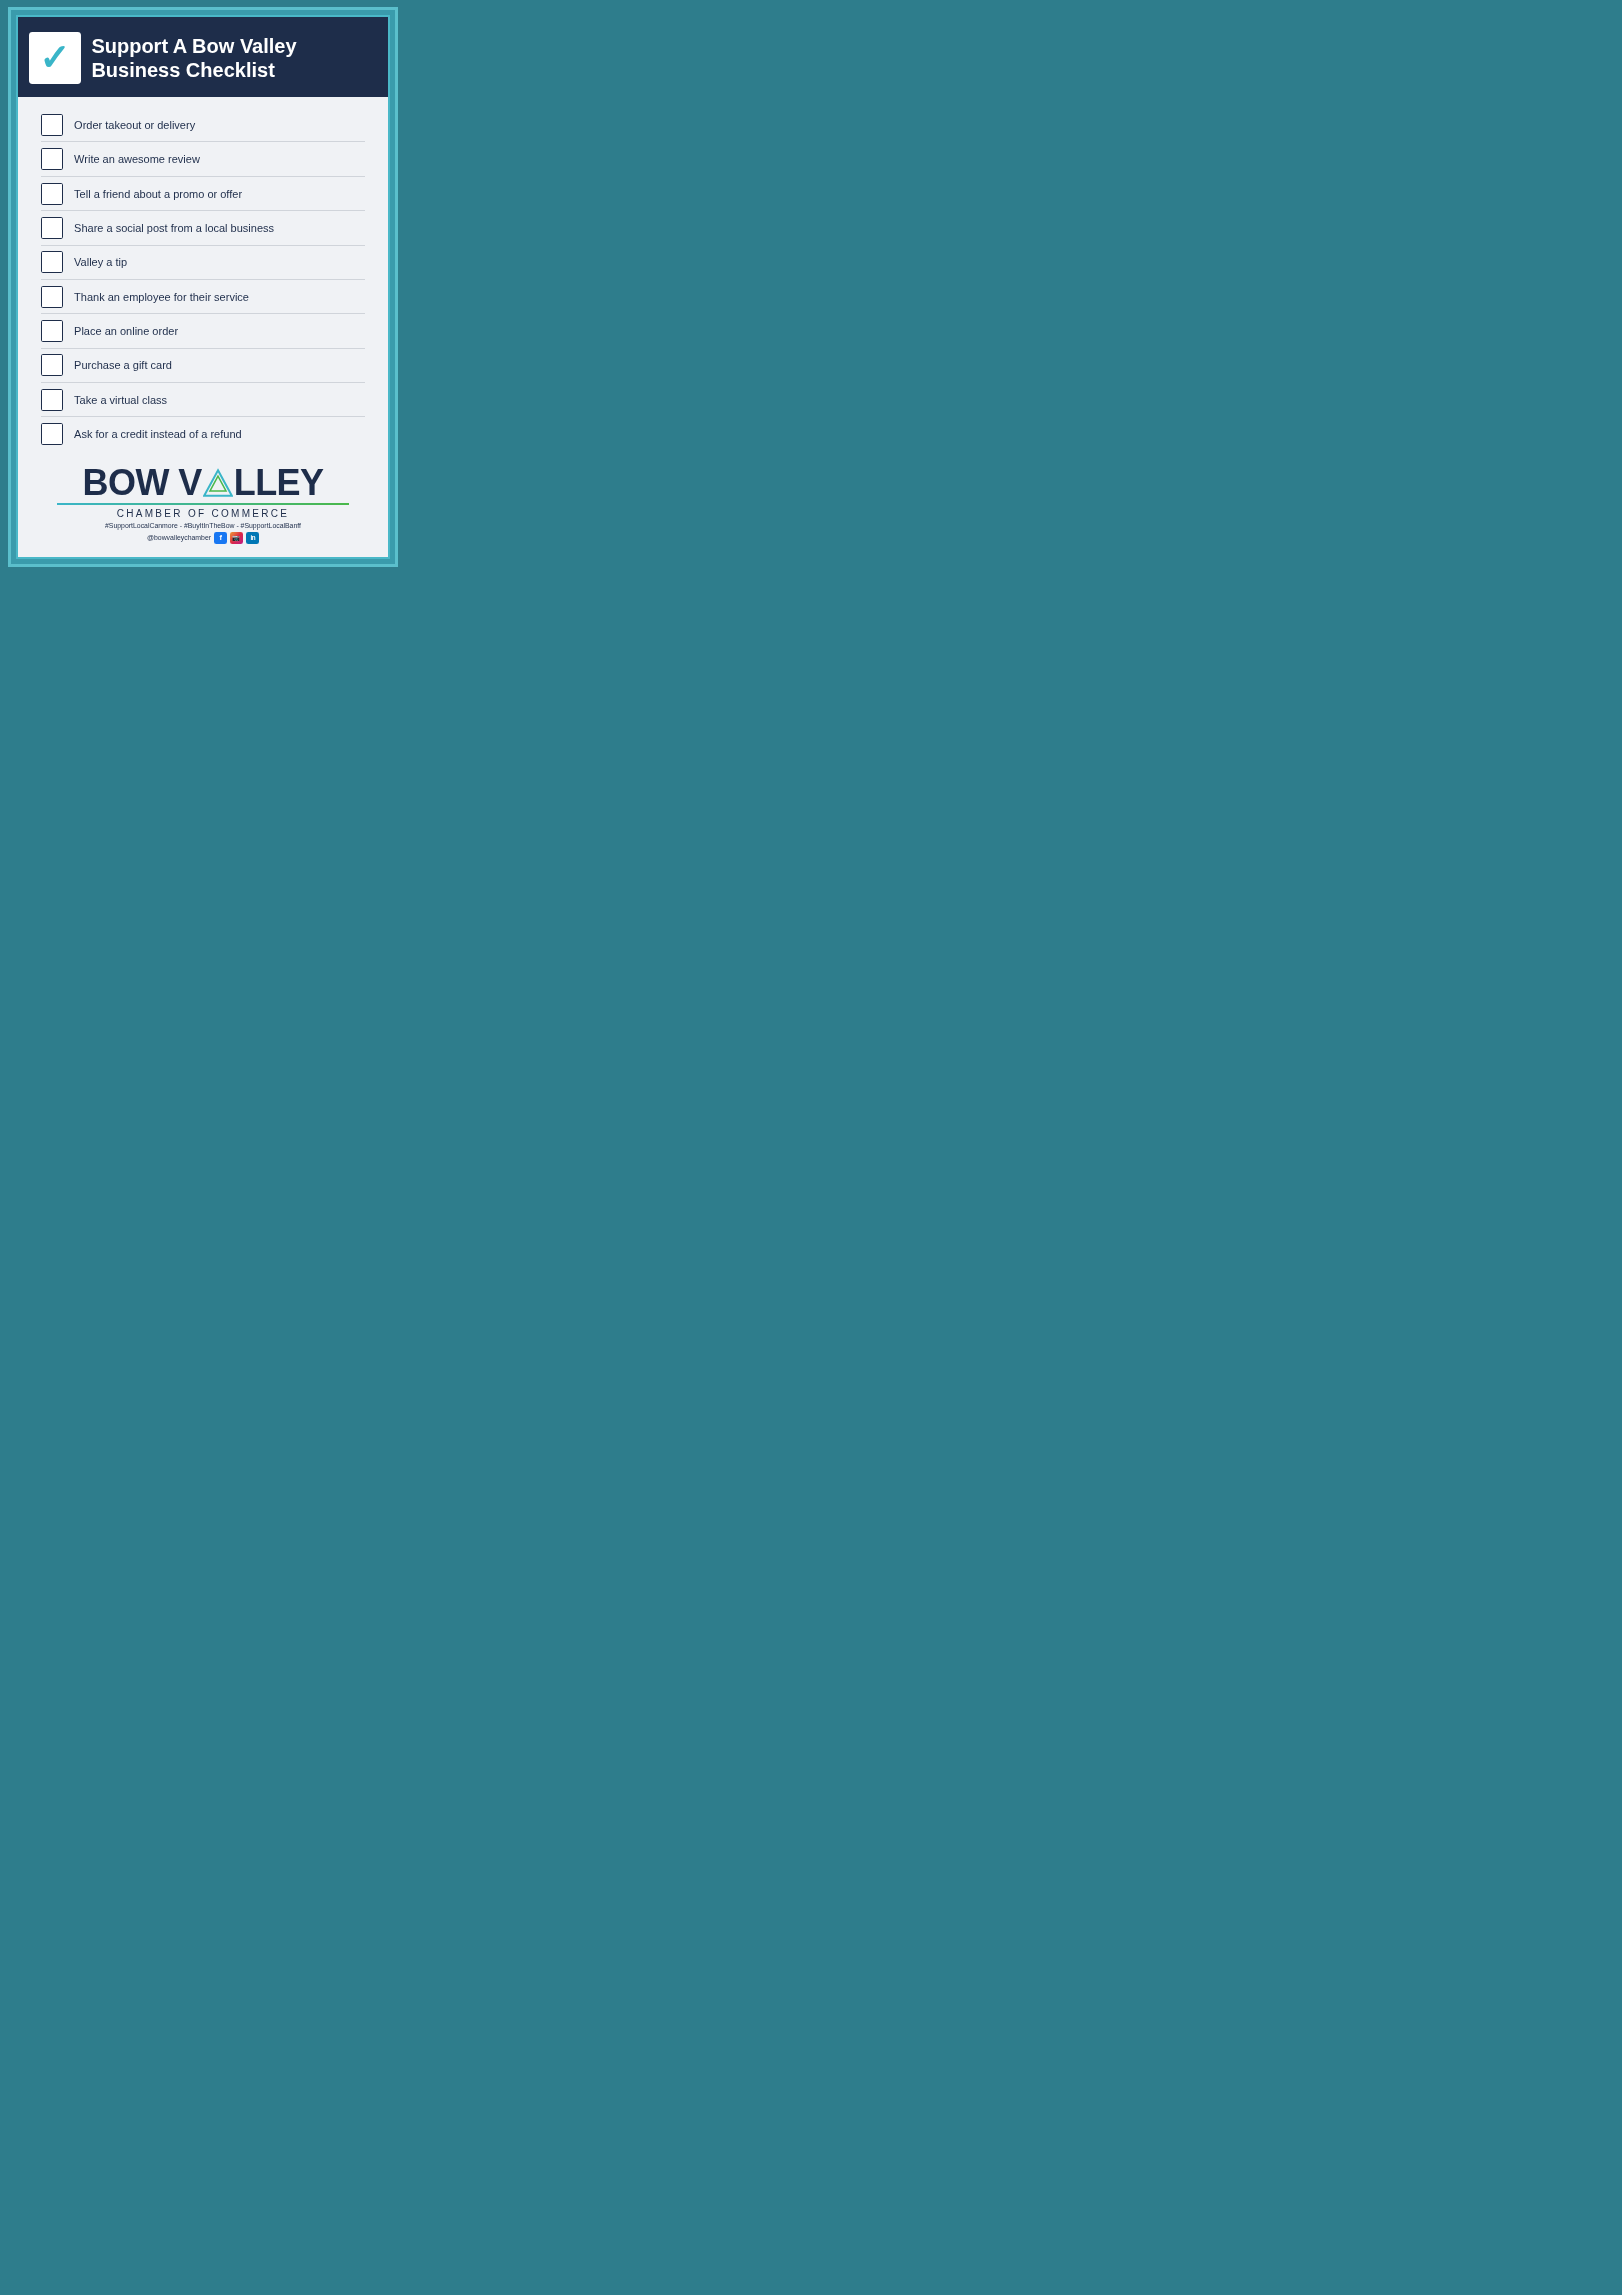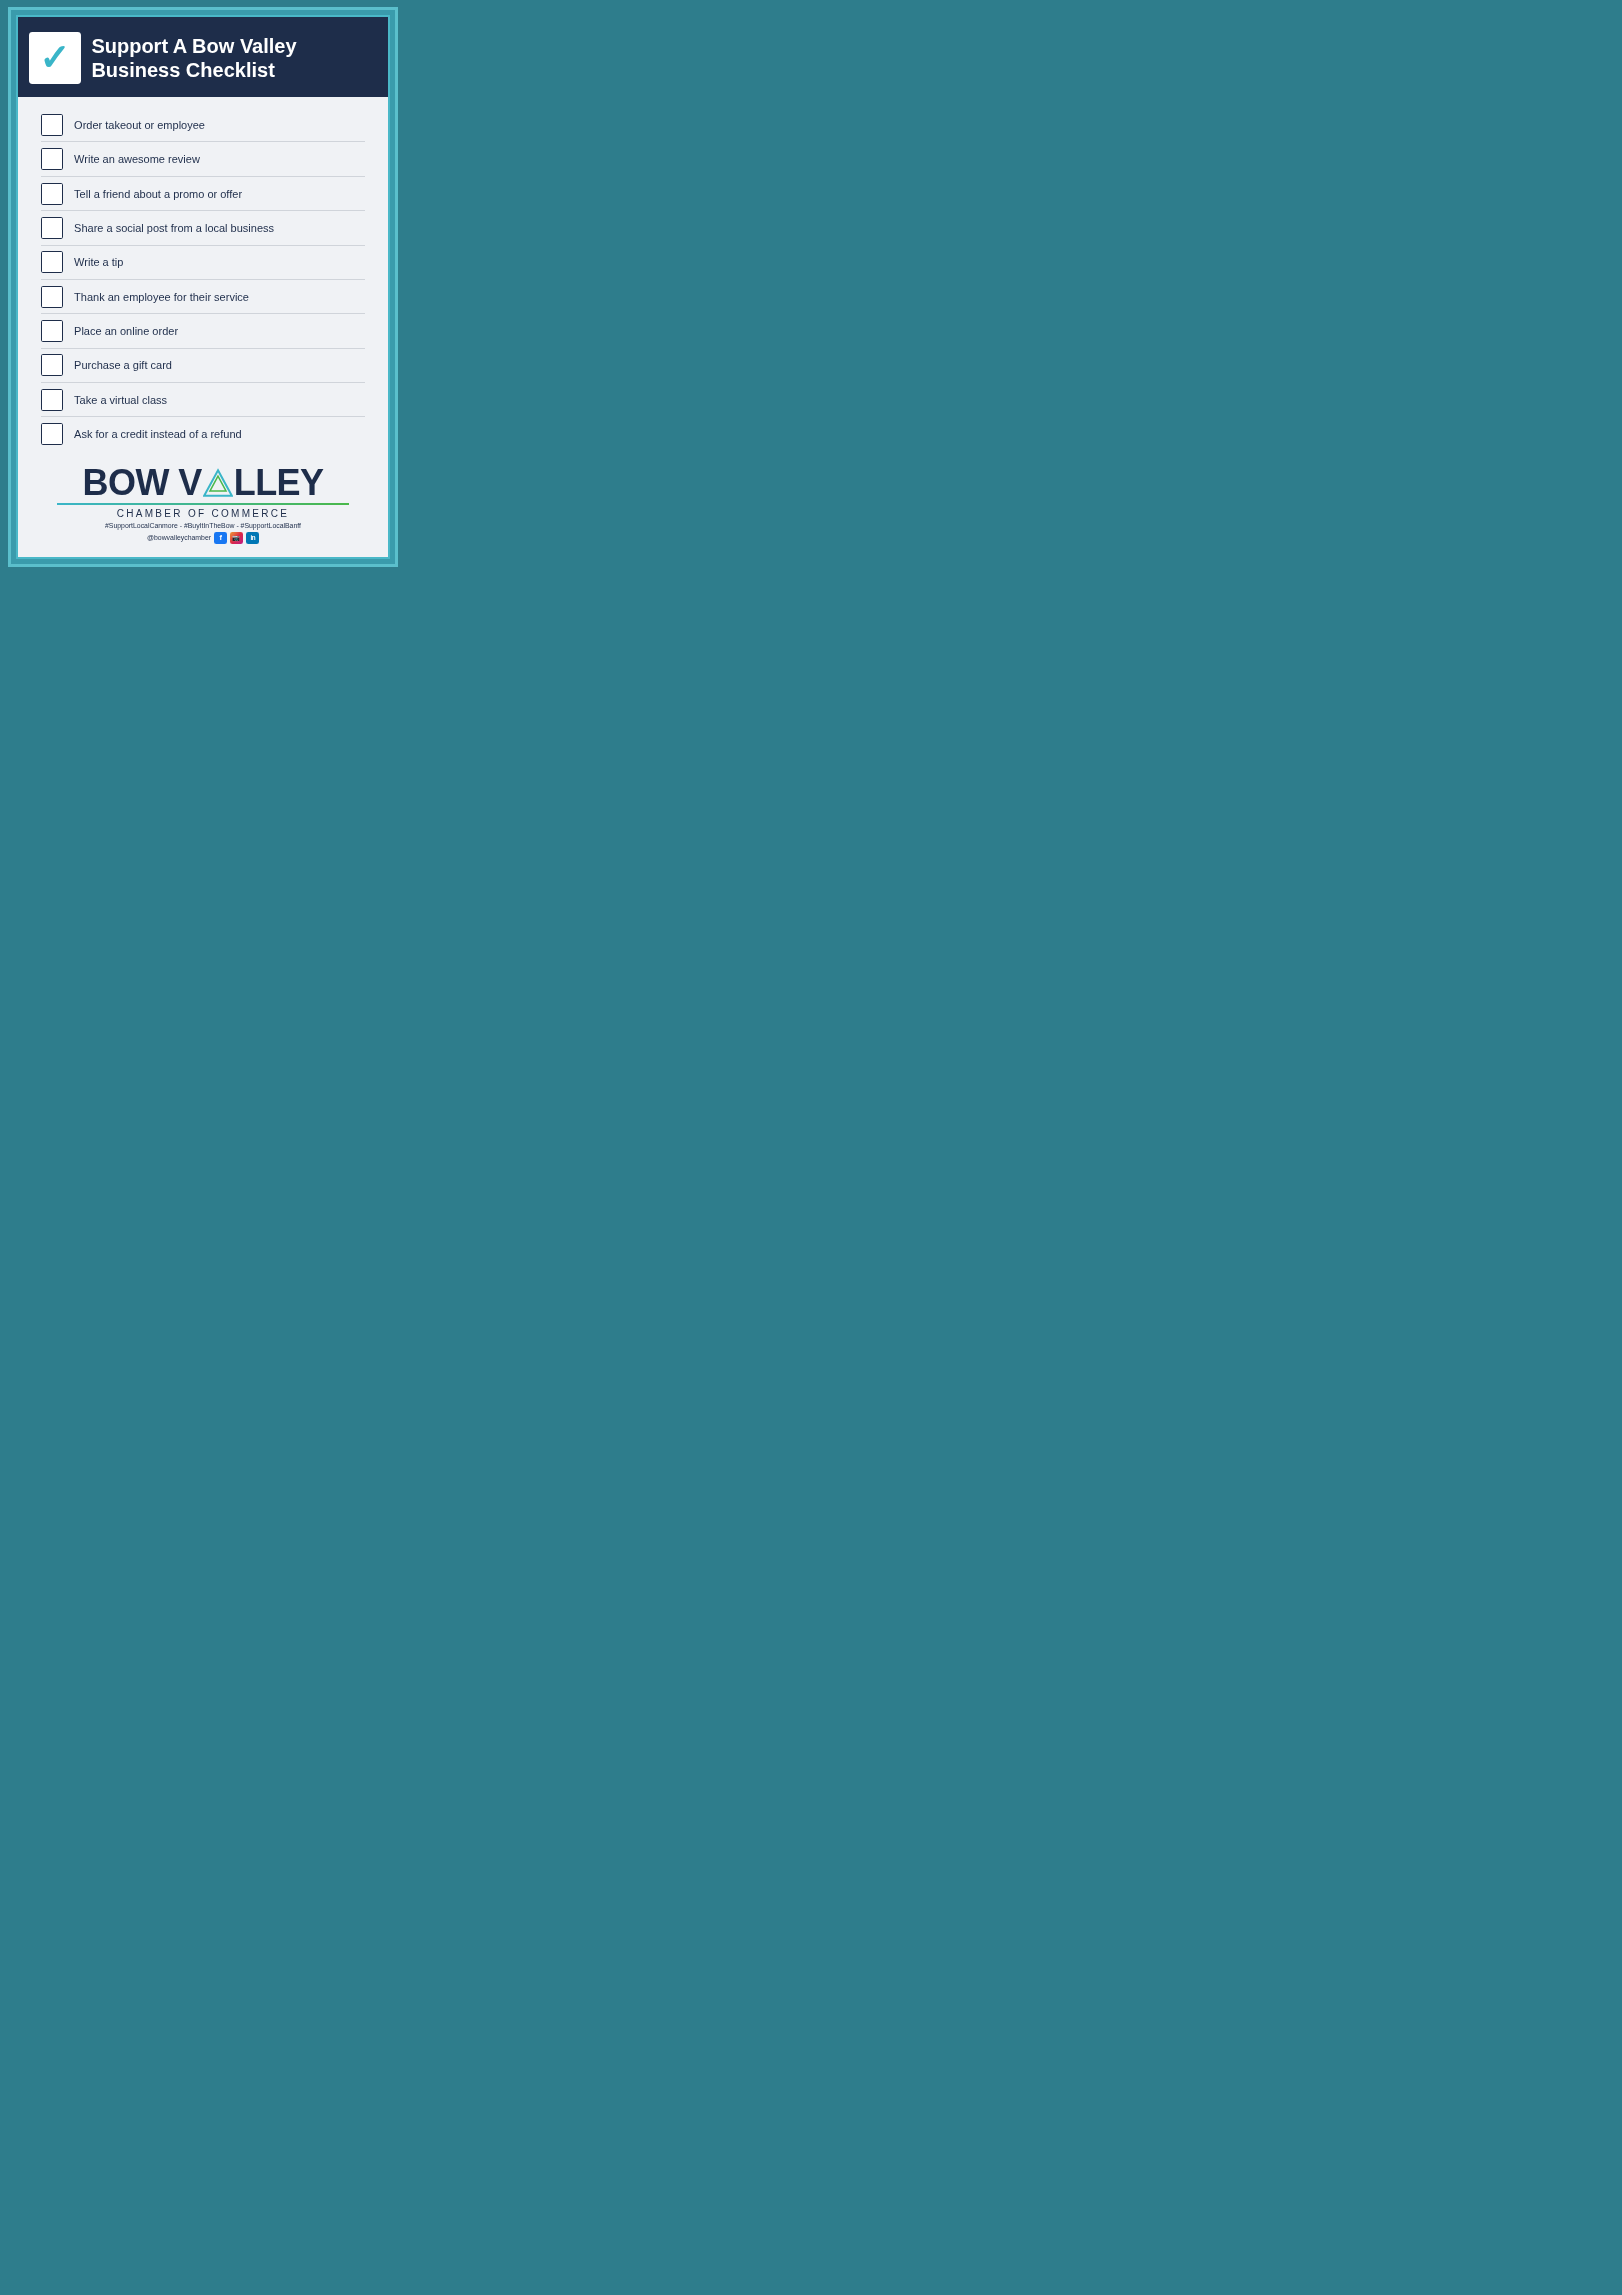--- a/index.html
+++ b/index.html
@@ -212,41 +212,41 @@
         <span>Business Checklist</span>
       </div>
     </div>
 
     <div class="main-content">
 
       <div class="checklist">
 
         <div class="checklist-item">
           <div class="item-checkbox"></div>
-          <span class="item-label">Order takeout or employee</span>
+          <span class="item-label">Order takeout or delivery</span>
         </div>
 
         <div class="checklist-item">
           <div class="item-checkbox"></div>
           <span class="item-label">Write an awesome review</span>
         </div>
 
         <div class="checklist-item">
           <div class="item-checkbox"></div>
           <span class="item-label">Tell a friend about a promo or offer</span>
         </div>
 
         <div class="checklist-item">
           <div class="item-checkbox"></div>
           <span class="item-label">Share a social post from a local business</span>
         </div>
 
         <div class="checklist-item">
           <div class="item-checkbox"></div>
-          <span class="item-label">Write a tip</span>
+          <span class="item-label">Valley a tip</span>
         </div>
 
         <div class="checklist-item">
           <div class="item-checkbox"></div>
           <span class="item-label">Thank an employee for their service</span>
         </div>
 
         <div class="checklist-item">
           <div class="item-checkbox"></div>
           <span class="item-label">Place an online order</span>

